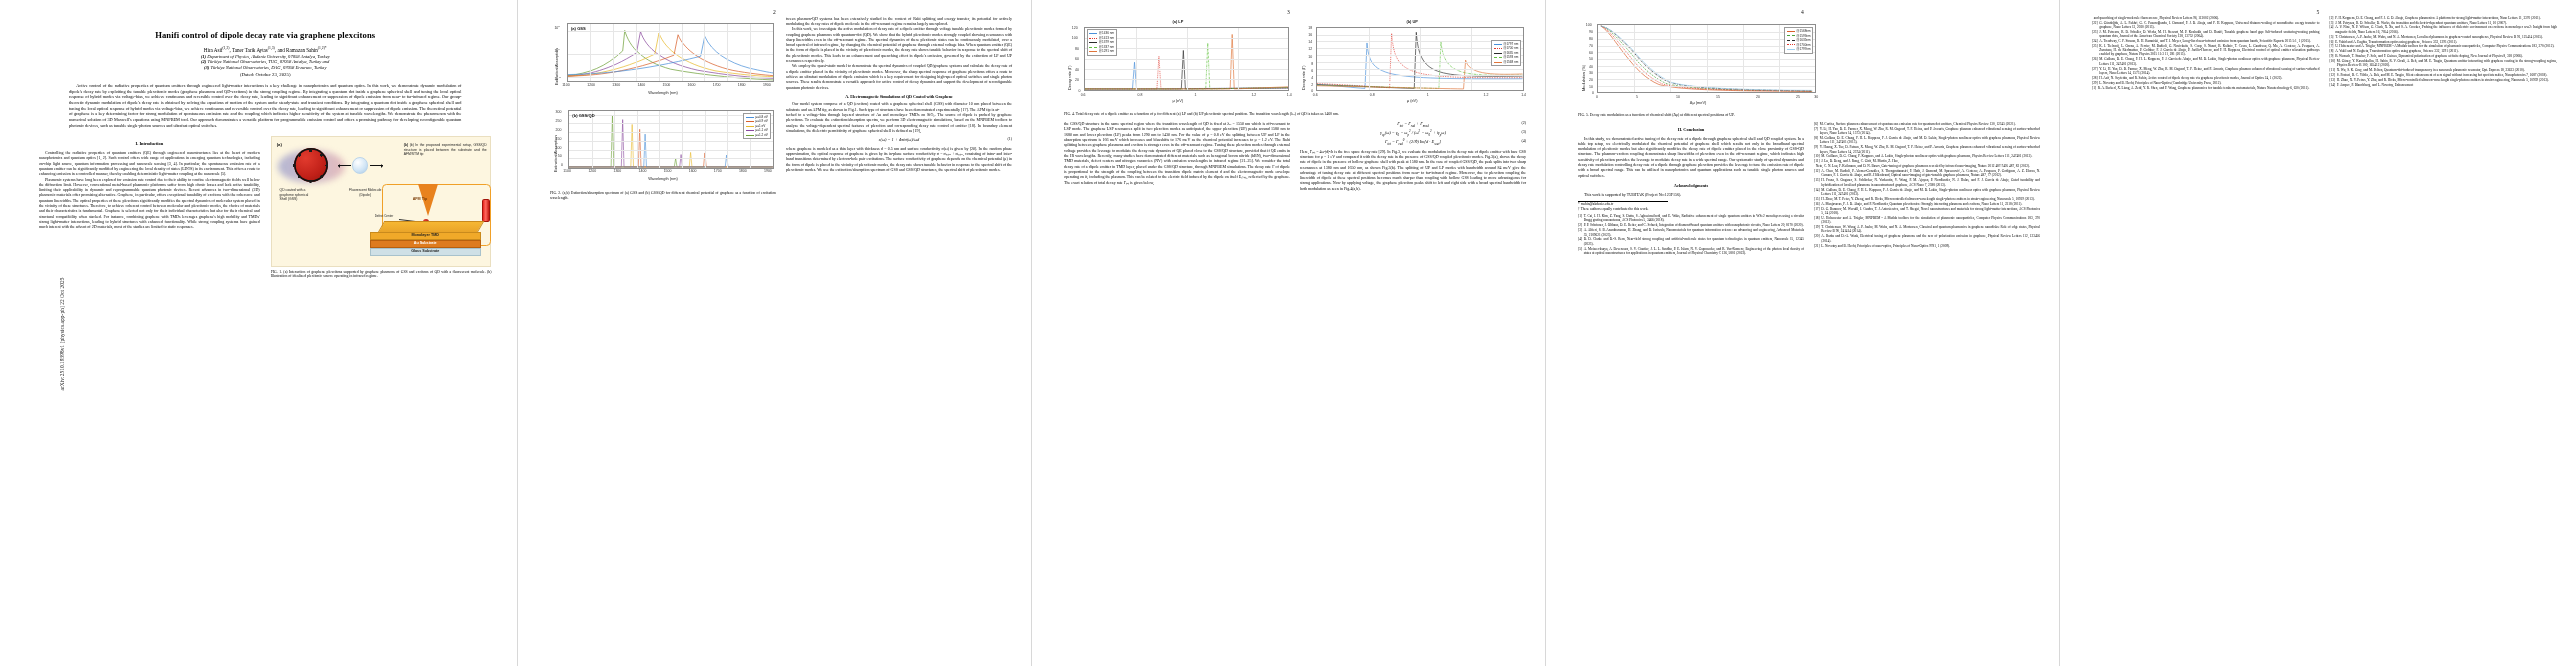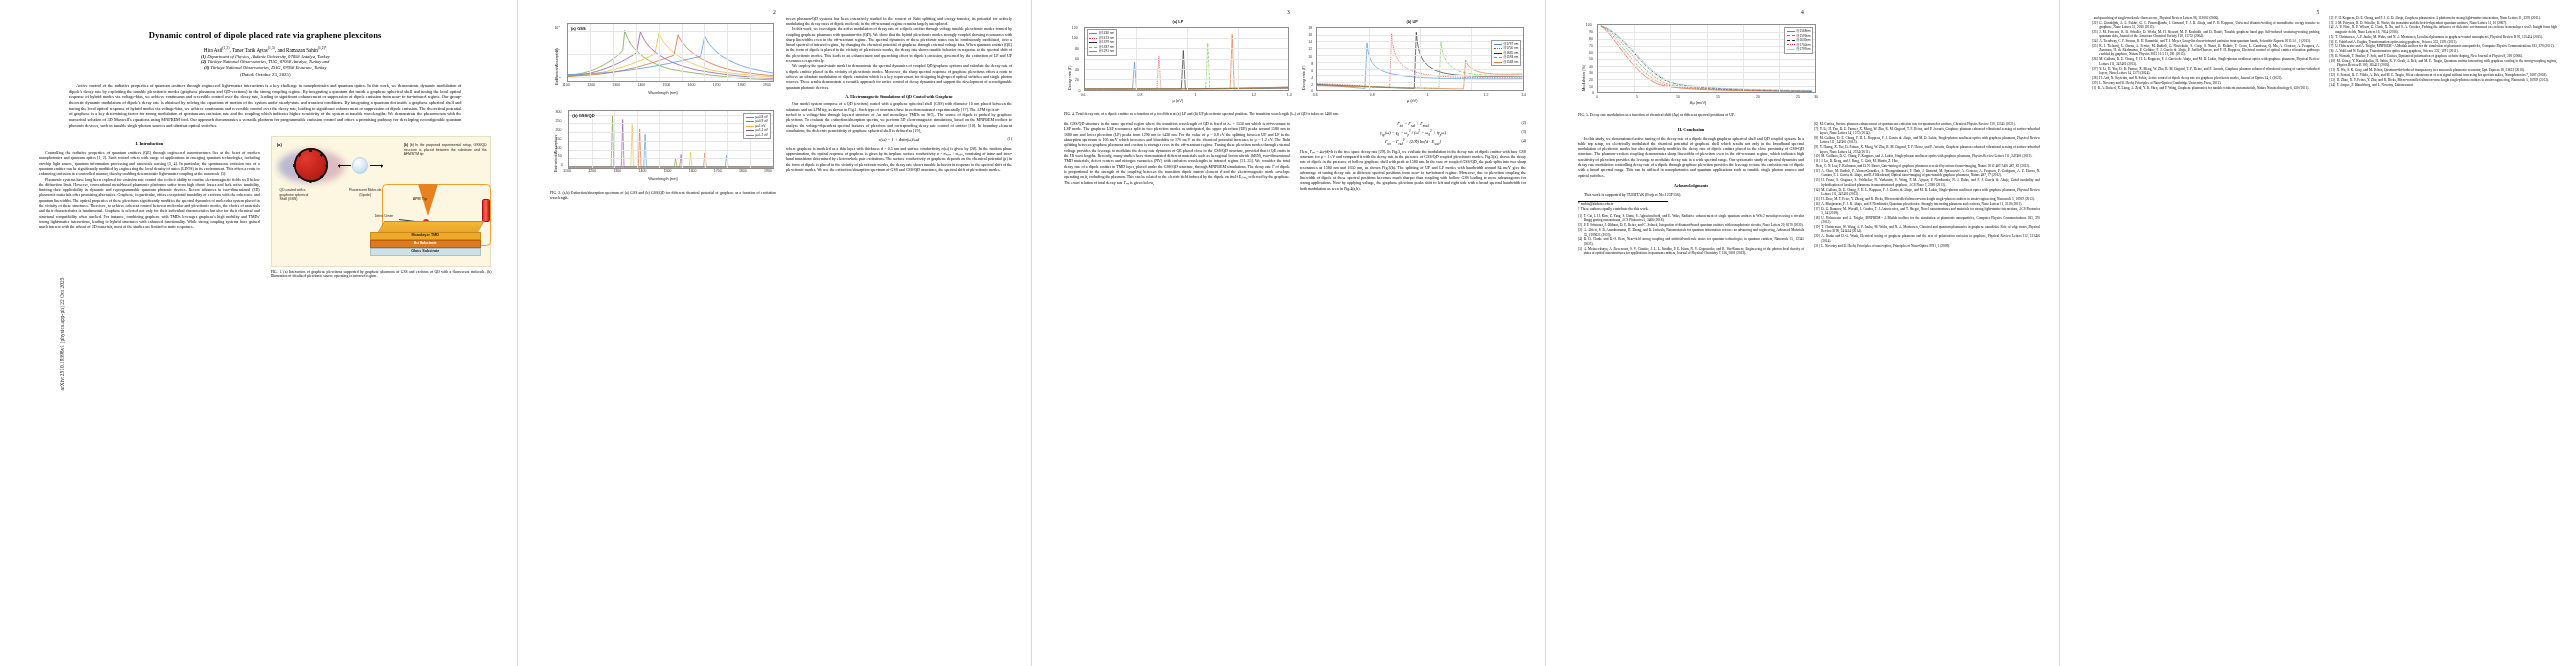--- a/index.html
+++ b/index.html
@@ -166,21 +166,21 @@
 </style>
 </head>
 <body>
 
 <div class="spread">
 
   <div class="page p1">
     <div class="arxiv-stamp">arXiv:2510.19398v1  [physics.app-ph]  22 Oct 2025</div>
     <div class="content">
 
-      <div class="title">Dynamic control of dipole placed rate via graphene plexcitons</div>
+      <div class="title">Hanifi control of dipole decay rate via graphene plexcitons</div>
 
       <div class="authors">
         Hira Asif<sup>(1,2)</sup>, Taner Tarik Aytas<sup>(1,3)</sup>, and Ramazan Sahin<sup>(1,2)*</sup>
       </div>
       <div class="affil">
         <b>(1)</b> <i>Department of Physics, Akdeniz University, 07058 Antalya, Turkey</i>
       </div>
       <div class="affil">
         <b>(2)</b> <i>Türkiye National Observatories, TUG, 07058 Antalya, Turkey and</i>
       </div>

